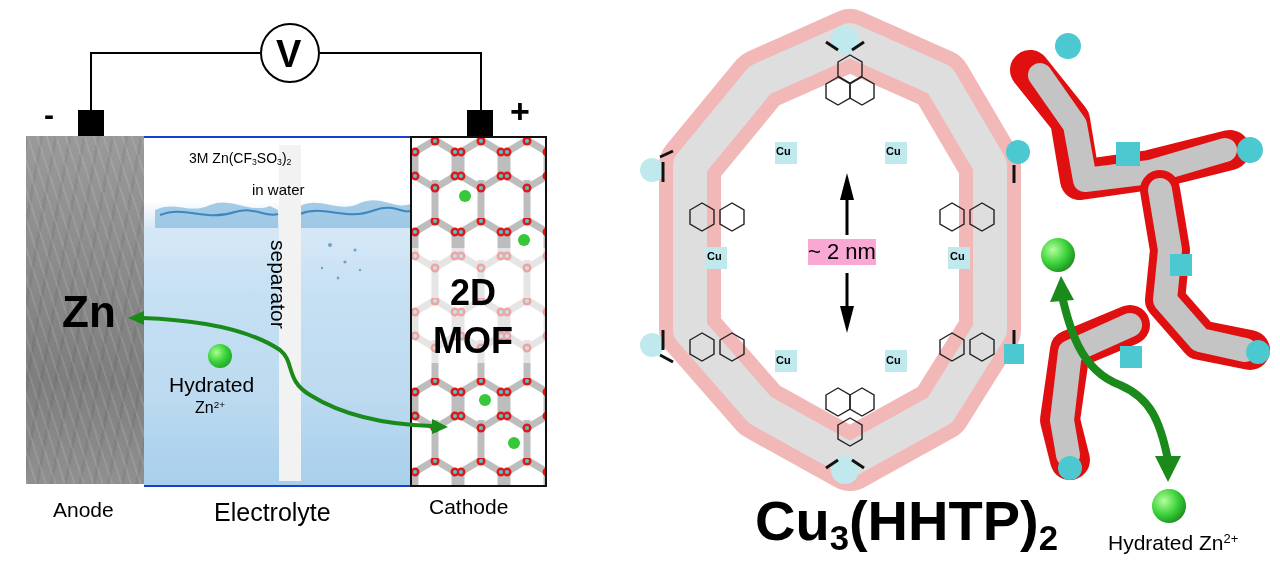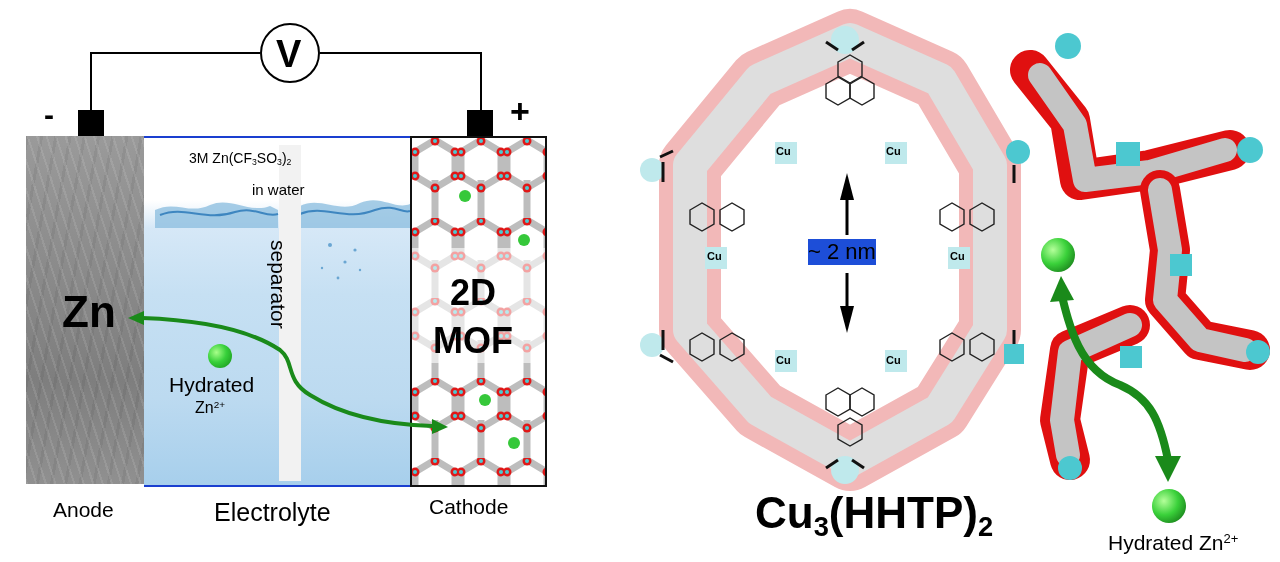--- a/index.html
+++ b/index.html
@@ -188,27 +188,27 @@
     <polygon points="1168,482 1155,456 1181,456" fill="#1a8a1a"></polygon>
   </svg>
 
   <div class="lbl" style="left:776px;top:145px;font-size:11px;font-weight:bold;">Cu</div>
   <div class="lbl" style="left:886px;top:145px;font-size:11px;font-weight:bold;">Cu</div>
   <div class="lbl" style="left:707px;top:250px;font-size:11px;font-weight:bold;">Cu</div>
   <div class="lbl" style="left:950px;top:250px;font-size:11px;font-weight:bold;">Cu</div>
   <div class="lbl" style="left:776px;top:354px;font-size:11px;font-weight:bold;">Cu</div>
   <div class="lbl" style="left:886px;top:354px;font-size:11px;font-weight:bold;">Cu</div>
 
-  <div class="lbl" style="left:808px;top:239px;font-size:22px;background:#1d4ed8;">~ 2 nm</div>
+  <div class="lbl" style="left:808px;top:239px;font-size:22px;background:#f9a8d4;">~ 2 nm</div>
 
   <div class="abs" style="left:1041px;top:238px;width:34px;height:34px;border-radius:50%;
        background:radial-gradient(circle at 35% 35%,#b4ff9a 0%,#3ad13a 45%,#0b5e0d 100%);"></div>
   <div class="abs" style="left:1152px;top:489px;width:34px;height:34px;border-radius:50%;
        background:radial-gradient(circle at 35% 35%,#b4ff9a 0%,#3ad13a 45%,#0b5e0d 100%);"></div>
 
-  <div class="lbl" style="left:755px;top:488px;font-size:44px;font-weight:bold;">
+  <div class="lbl" style="left:755px;top:488px;font-size:56px;font-weight:bold;">
     <span>Cu</span><span class="sub">3</span><span>(HHTP)</span><span class="sub">2</span>
   </div>
 
   <div class="lbl" style="left:1108px;top:531px;font-size:21px;">
     <span>Hydrated Zn</span><span class="sup">2+</span>
   </div>
 </div>
 
 </body></html>

